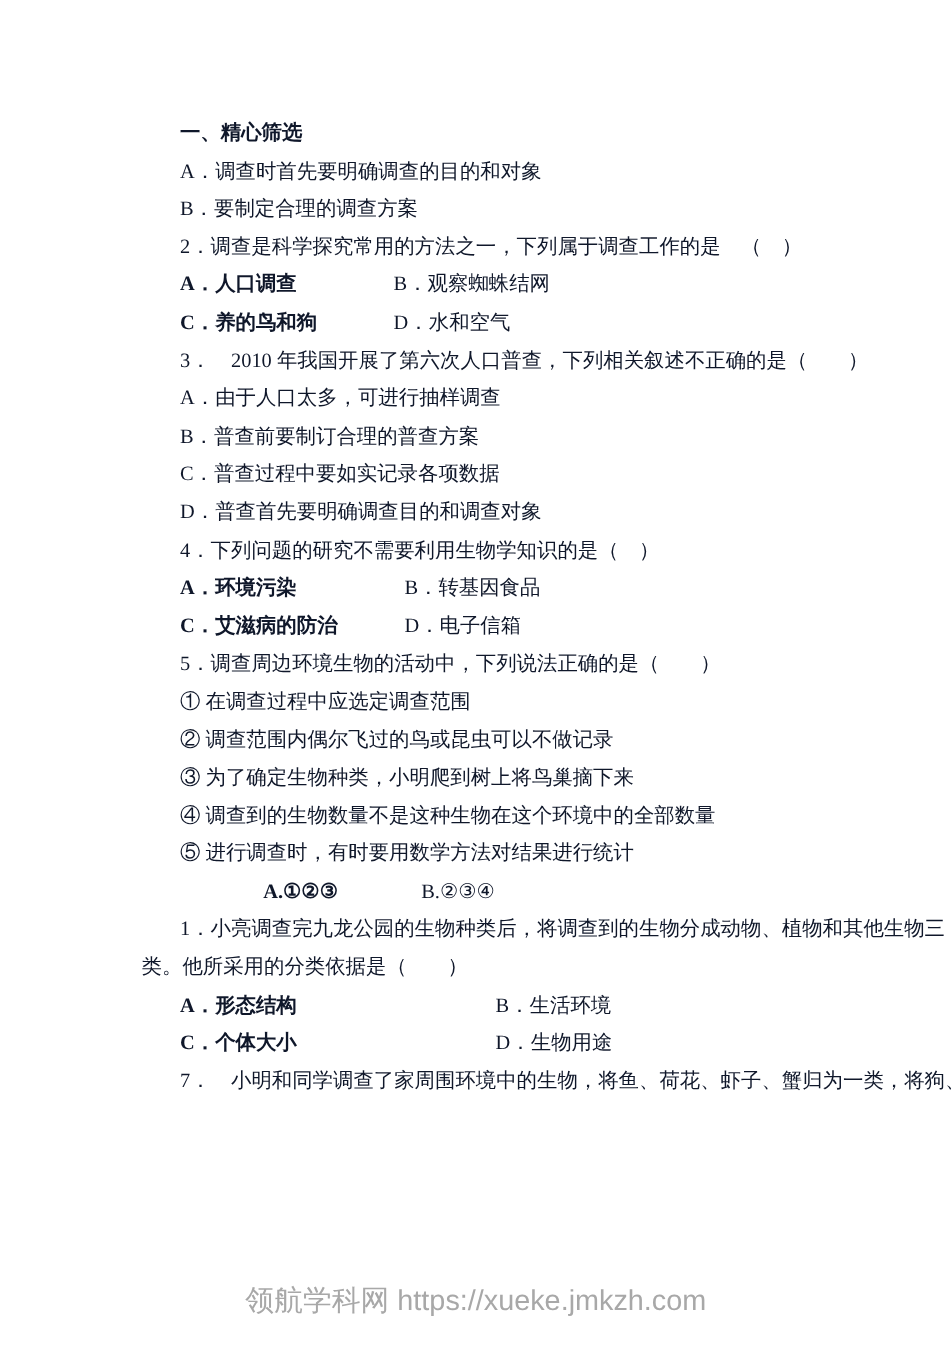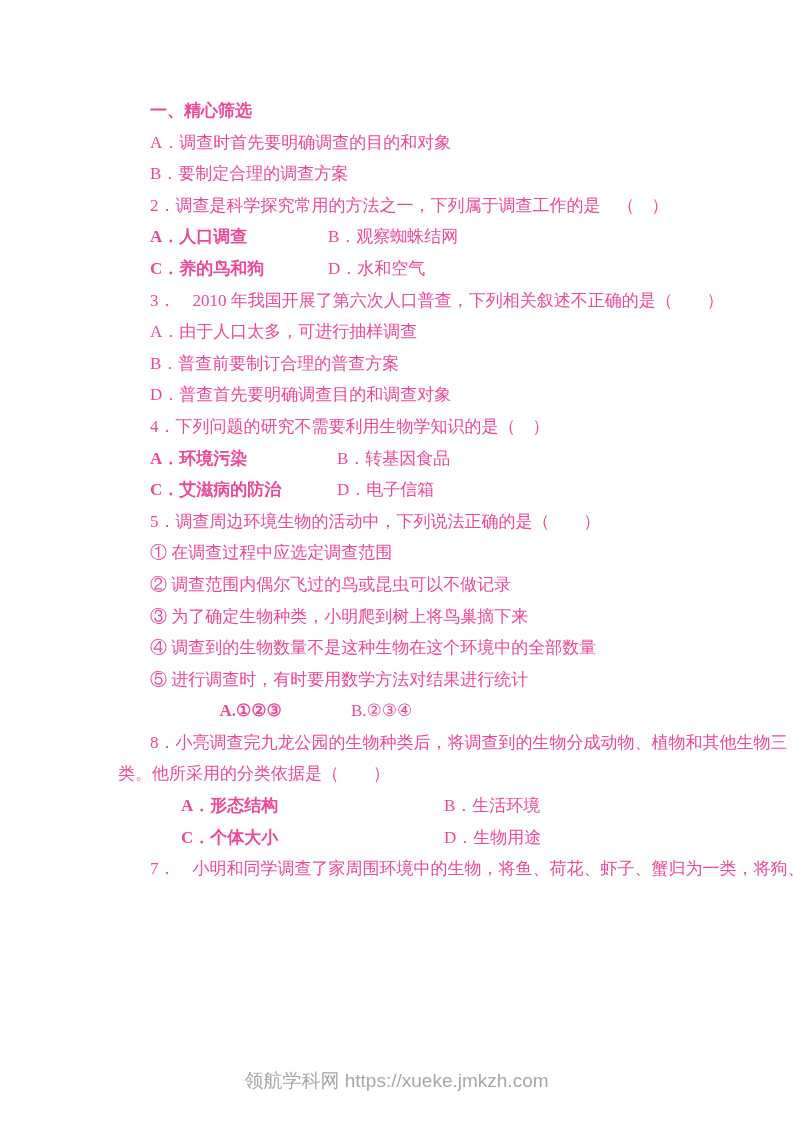--- a/index.html
+++ b/index.html
@@ -6,39 +6,39 @@
   body{
     width:793px;height:1122px;
     background:#ffffff;
     position:relative;
     font-family:"Liberation Serif","DejaVu Serif",serif;
     overflow:hidden;
   }
   .doc{
     position:absolute;
     left:118px;top:95px;width:662px;
-    color:#ec4899;
+    color:#0f172a;
     font-size:17px;
   }
   .line{
     height:31.6px;line-height:31.6px;
     margin:0;white-space:nowrap;
   }
   .indent{padding-left:32px;}
   .bold{font-weight:bold;}
   .c1{display:inline-block;font-weight:bold;}
   .w178{width:178px;}
   .w187{width:187px;}
   .w201{width:201px;text-align:center;}
-  .w263{width:263px;margin-left:31px;}
+  .w263{width:263px;}
   .footer{
     position:absolute;
     left:0;top:1068px;width:793px;
     text-align:center;
-    font-size:19px;
+    font-size:24px;
     color:#a8a8a8;
     font-family:"Liberation Sans","DejaVu Sans",sans-serif;
   }
 </style>
 </head>
 <body>
 
 <div class="doc">
 
   <p class="line indent bold">一、精心筛选</p>
@@ -50,41 +50,42 @@
   <p class="line indent">
     <span class="c1 w178">A．人口调查</span><span>B．观察蜘蛛结网</span>
   </p>
   <p class="line indent">
     <span class="c1 w178">C．养的鸟和狗</span><span>D．水和空气</span>
   </p>
 
   <p class="line indent">3．　2010 年我国开展了第六次人口普查，下列相关叙述不正确的是（　　）</p>
   <p class="line indent">A．由于人口太多，可进行抽样调查</p>
   <p class="line indent">B．普查前要制订合理的普查方案</p>
+  <p class="line indent">C．普查过程中要如实记录各项数据</p>
   <p class="line indent">D．普查首先要明确调查目的和调查对象</p>
 
   <p class="line indent">4．下列问题的研究不需要利用生物学知识的是（　）</p>
   <p class="line indent">
     <span class="c1 w187">A．环境污染</span><span>B．转基因食品</span>
   </p>
   <p class="line indent">
     <span class="c1 w187">C．艾滋病的防治</span><span>D．电子信箱</span>
   </p>
 
   <p class="line indent">5．调查周边环境生物的活动中，下列说法正确的是（　　）</p>
   <p class="line indent">① 在调查过程中应选定调查范围</p>
   <p class="line indent">② 调查范围内偶尔飞过的鸟或昆虫可以不做记录</p>
   <p class="line indent">③ 为了确定生物种类，小明爬到树上将鸟巢摘下来</p>
   <p class="line indent">④ 调查到的生物数量不是这种生物在这个环境中的全部数量</p>
   <p class="line indent">⑤ 进行调查时，有时要用数学方法对结果进行统计</p>
   <p class="line indent">
     <span class="c1 w201">A.①②③</span><span>B.②③④</span>
   </p>
 
-  <p class="line indent">8．小亮调查完九龙公园的生物种类后，将调查到的生物分成动物、植物和其他生物三</p>
+  <p class="line indent">1．小亮调查完九龙公园的生物种类后，将调查到的生物分成动物、植物和其他生物三</p>
   <p class="line">类。他所采用的分类依据是（　　）</p>
   <p class="line indent">
     <span class="c1 w263">A．形态结构</span><span>B．生活环境</span>
   </p>
   <p class="line indent">
     <span class="c1 w263">C．个体大小</span><span>D．生物用途</span>
   </p>
 
   <p class="line indent">7．　小明和同学调查了家周围环境中的生物，将鱼、荷花、虾子、蟹归为一类，将狗、</p>
 

